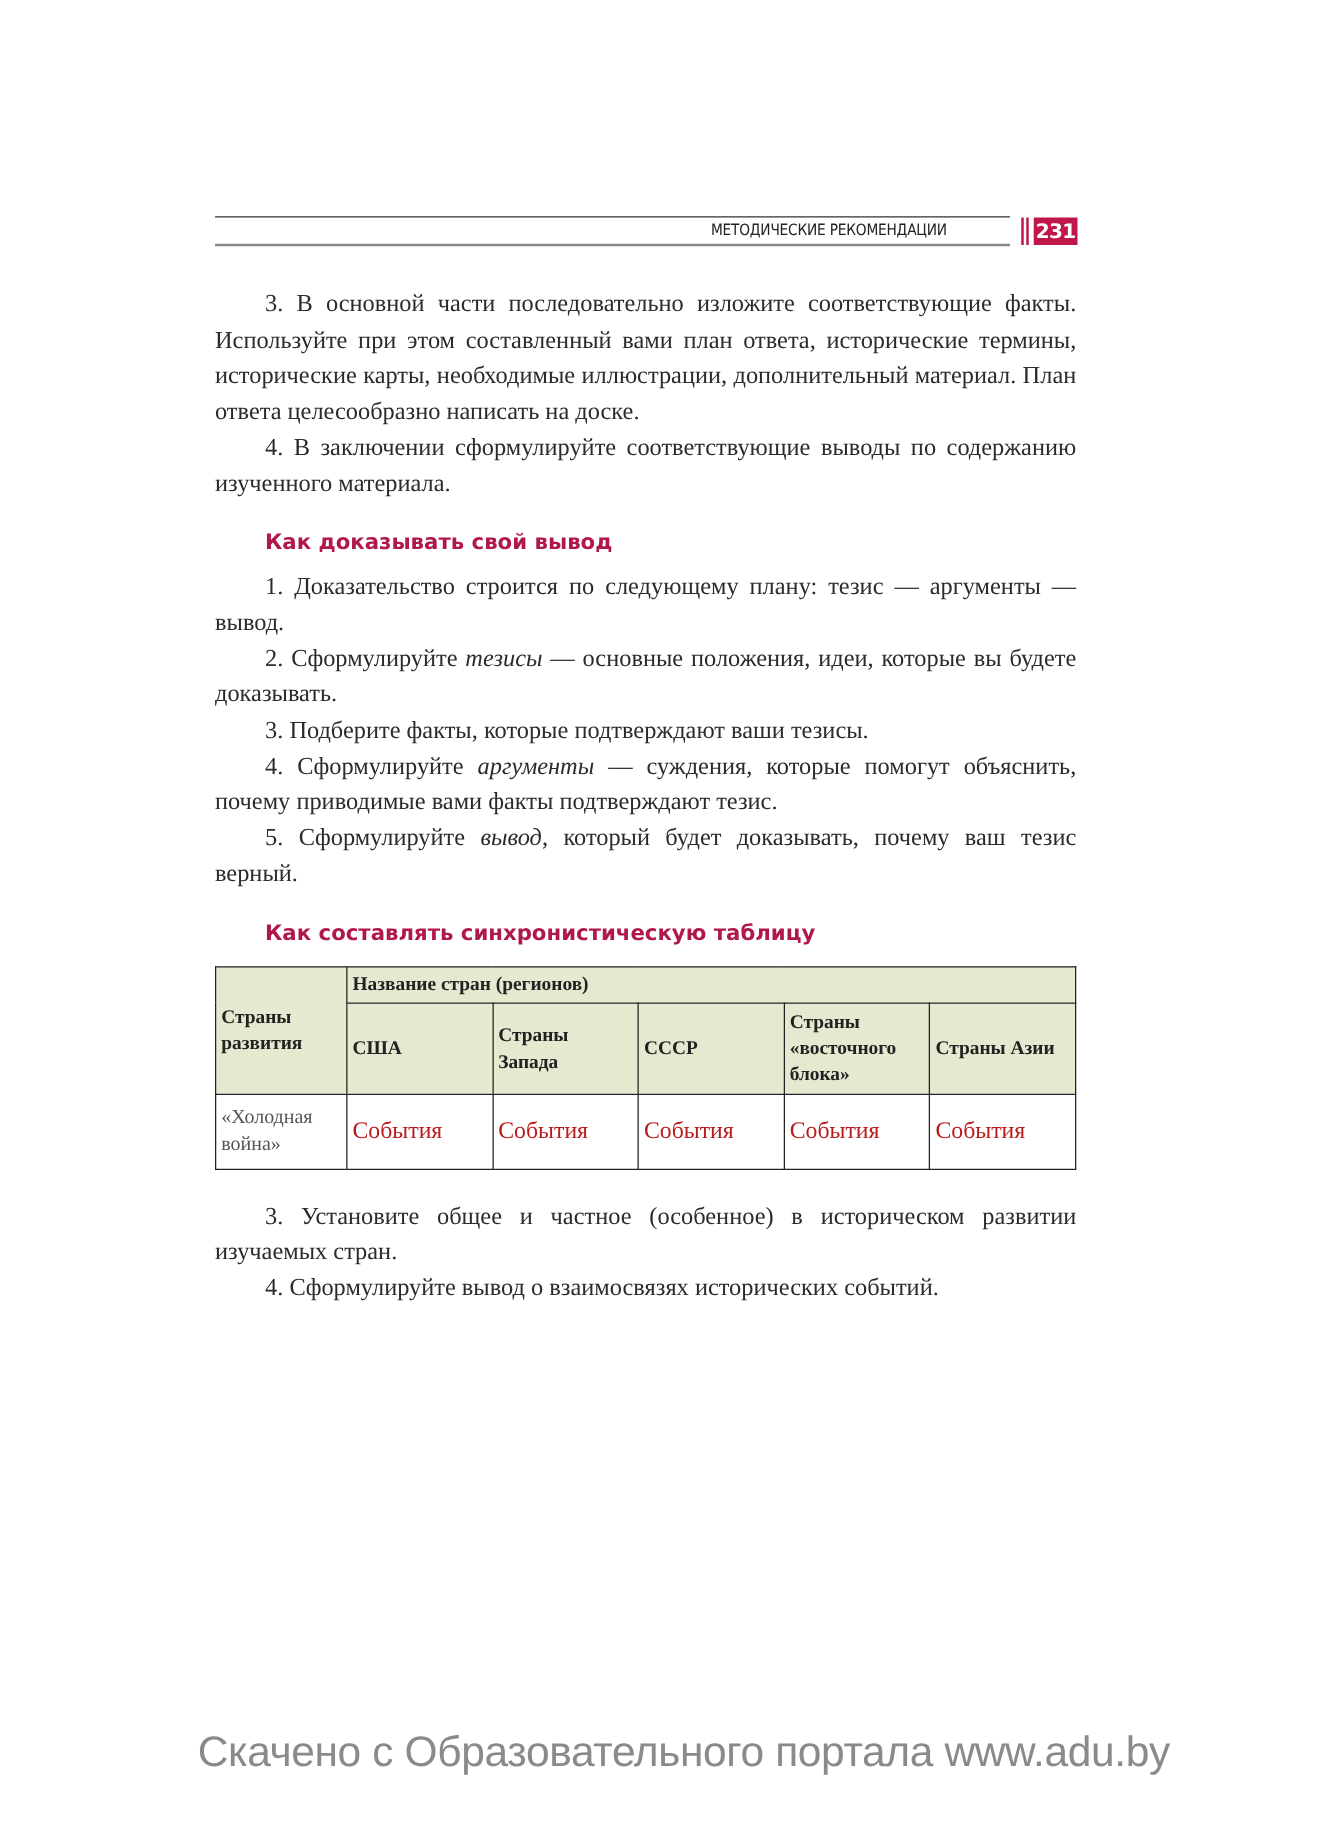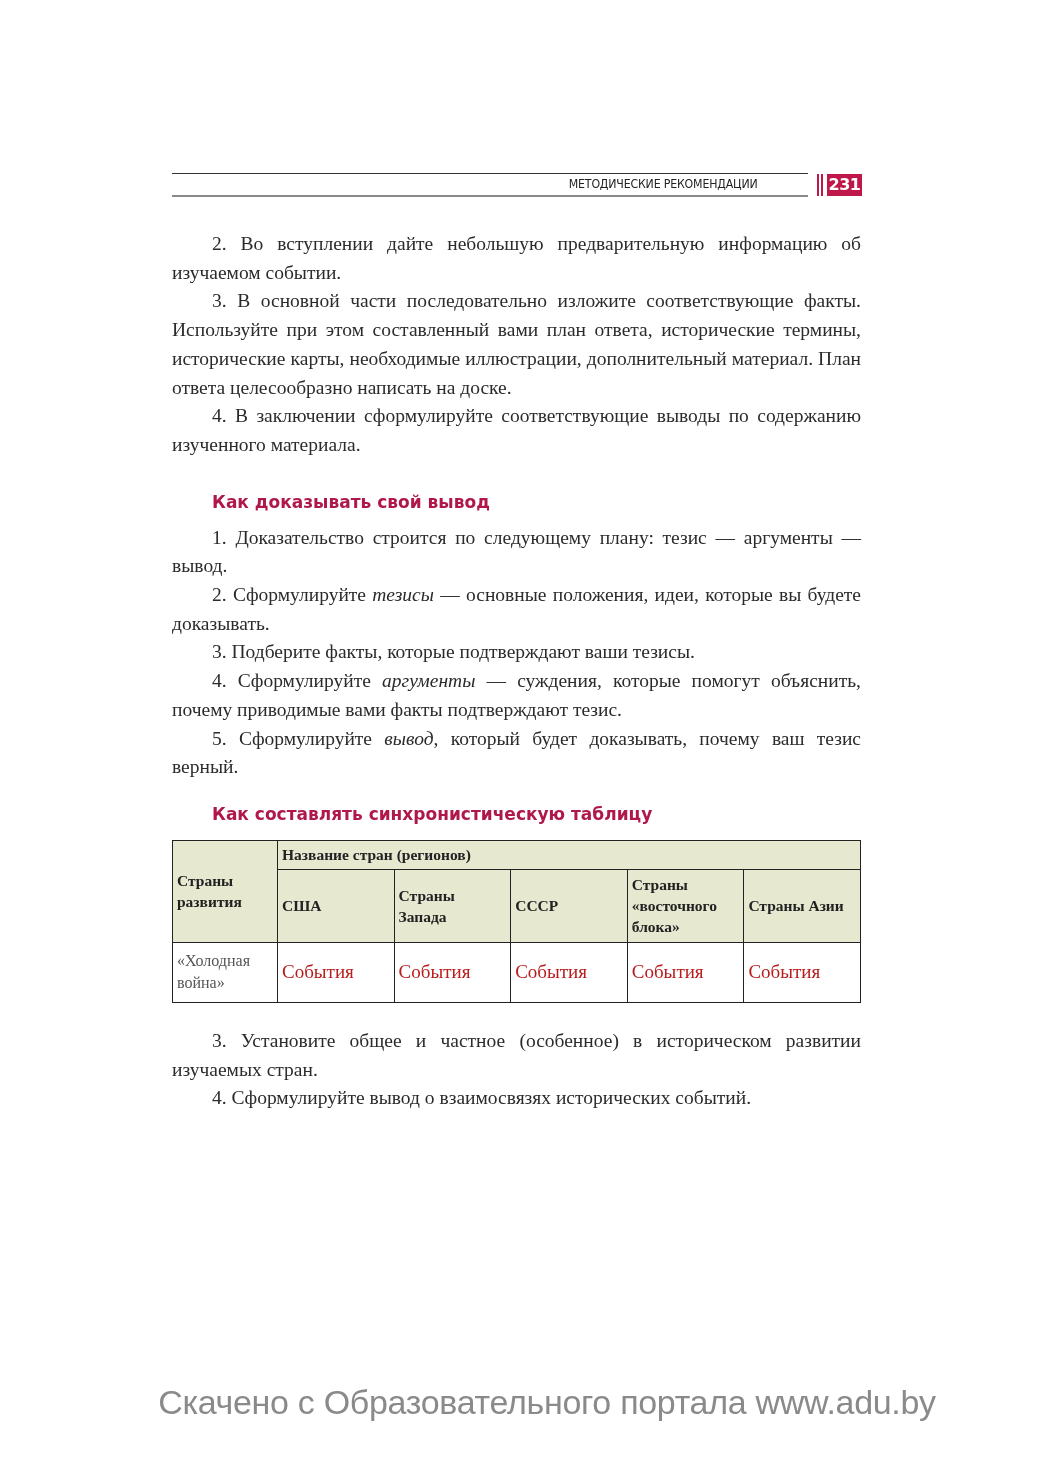--- a/index.html
+++ b/index.html
@@ -33,25 +33,24 @@
   <div class="line-bottom"></div>
   <div class="running-title">МЕТОДИЧЕСКИЕ РЕКОМЕНДАЦИИ</div>
   <div class="bars">
     <span style="left:0"></span>
       <span style="left:4px"></span>
   </div>
   <div class="page-num">231</div>
 </div>
 
 <div class="content">
-  <p class="para">2. Во вступлении дайте небольшую предварительную информацию об изучаемом событии.</p>
   <p class="para">3. В основной части последовательно изложите соответствующие факты. Используйте при этом составленный вами план ответа, исторические термины, исторические карты, необходимые иллюстрации, дополнительный материал. План ответа целесообразно написать на доске.</p>
   <p class="para">4. В заключении сформулируйте соответствующие выводы по содержанию изученного материала.</p>
 
-  <h2 class="section" style="margin-top:32px; margin-bottom:12px;">Как доказывать свой вывод</h2>
+  <h2 class="section" style="margin-top:22px; margin-bottom:12px;">Как доказывать свой вывод</h2>
   <p class="para">1. Доказательство строится по следующему плану: тезис — аргументы — вывод.</p>
   <p class="para"><span>2. Сформулируйте </span><em>тезисы</em><span> — основные положения, идеи, которые вы будете доказывать.</span></p>
   <p class="para">3. Подберите факты, которые подтверждают ваши тезисы.</p>
   <p class="para"><span>4. Сформулируйте </span><em>аргументы</em><span> — суждения, которые помогут объяснить, почему приводимые вами факты подтверждают тезис.</span></p>
   <p class="para"><span>5. Сформулируйте </span><em>вывод</em><span>, который будет доказывать, почему ваш тезис верный.</span></p>
 
   <h2 class="section" style="margin-top:22px; margin-bottom:12px;">Как составлять синхронистическую таблицу</h2>
 
   <table class="sync" style="margin-top:16px; margin-bottom:24px;">
     <colgroup>

